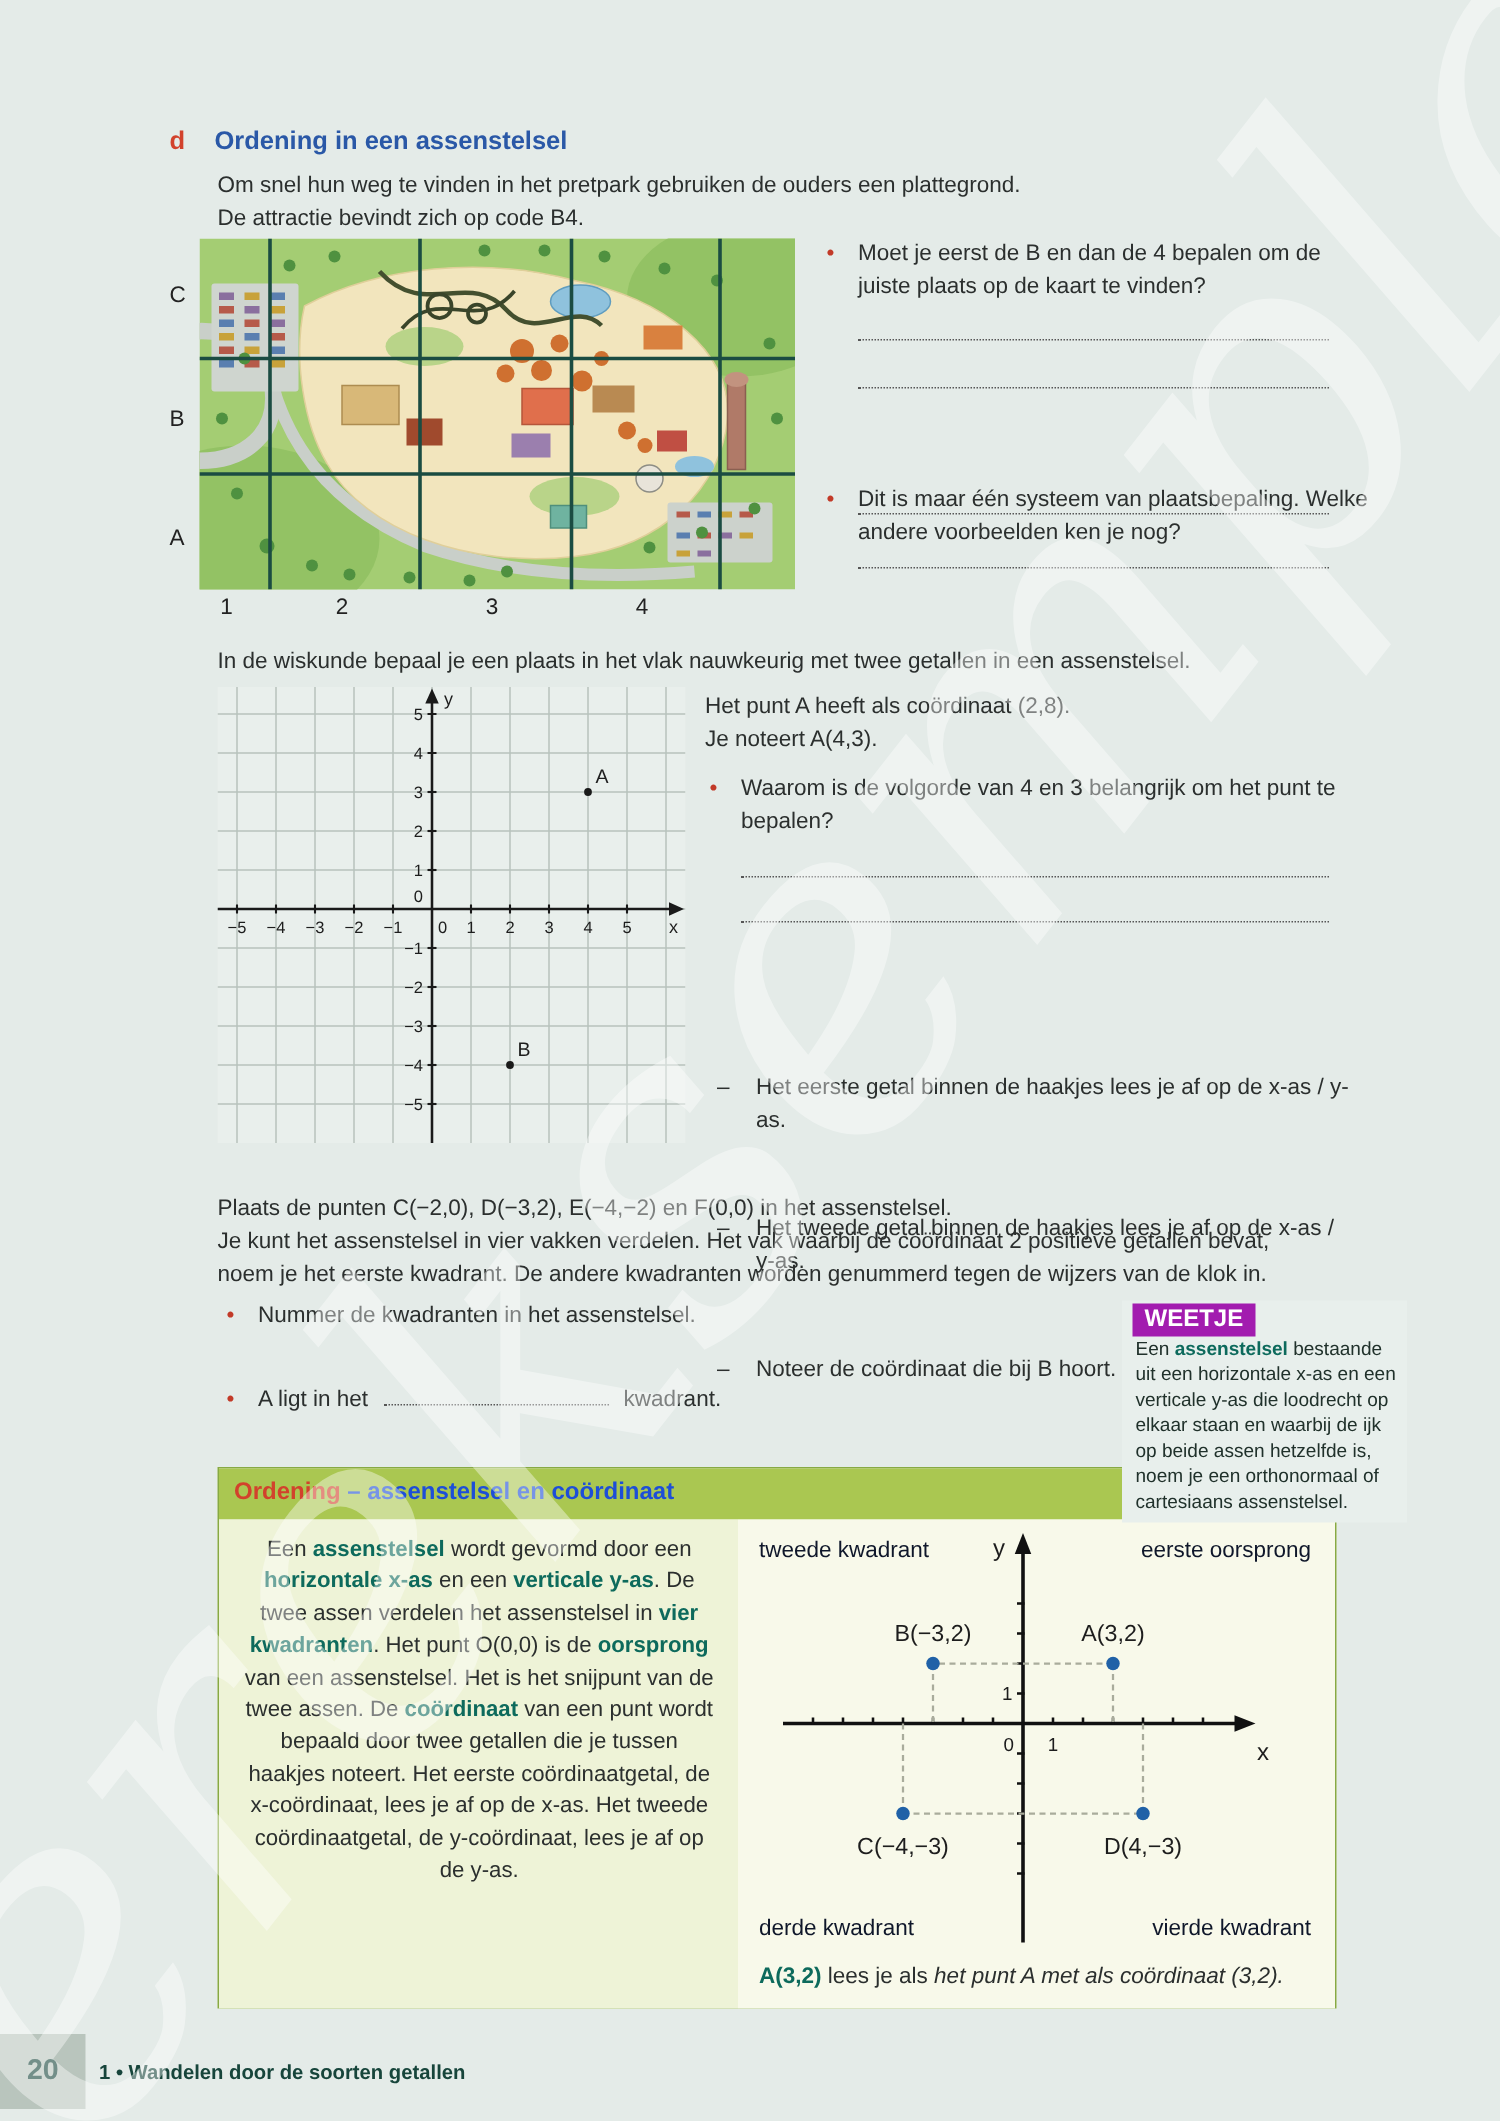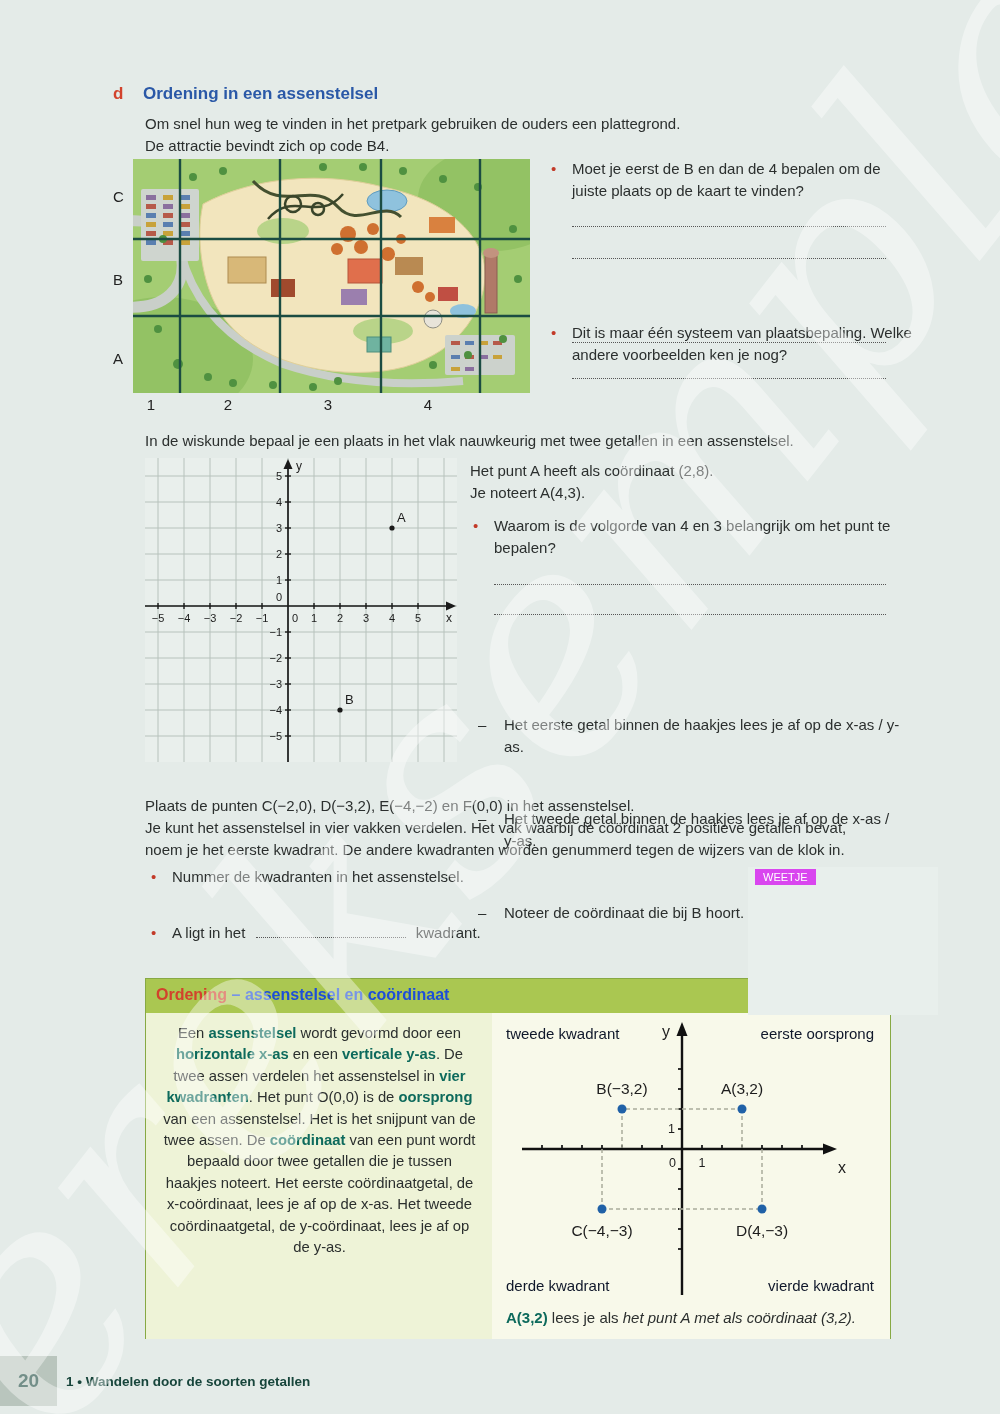--- a/index.html
+++ b/index.html
@@ -13,21 +13,21 @@
   .teal{color:#0d6a5c;font-weight:bold;}
   .bullet{position:relative;padding-left:24px;}
   .bullet::before{content:"•";position:absolute;left:3px;top:0;color:#c23a28;}
   .dash{position:relative;padding-left:34px;}
   .dash::before{content:"–";position:absolute;left:8px;top:0;color:#2b2f2e;}
   .ansline{border-bottom:1.6px dotted #565656;height:2px;}
   .dotfill{display:inline-block;border-bottom:1.6px dotted #565656;height:11px;}
   .maplabel{font-size:15px;color:#222;}
   svg text{font-family:"Liberation Sans","DejaVu Sans",sans-serif;}
   #weetje{background:#e8efec;}
-  #weetje-chip{background:#d946ef;color:#fff;font-size:11px;font-weight:normal;padding:2px 8px;display:inline-block;}
+  #weetje-chip{background:#a21caf;color:#fff;font-size:16px;font-weight:bold;padding:2px 8px;display:inline-block;}
   #begrippen{background:#f8f9ea;border:1px solid #87a944;box-sizing:border-box;}
   #begrippen-header{height:34px;background:#aac751;box-sizing:border-box;padding:7px 0 0 10px;font-size:16px;}
   #begrippen-body{display:flex;height:326px;text-align:center;}
   #begrippen-left{width:346px;background:#eef3d7;box-sizing:border-box;padding:10px 13px 0 14px;
                   font-size:14.8px;line-height:21.4px;}
   #begrippen-right{position:relative;flex:1;background:#f8f9ea;}
   .quadlabel{font-size:15px;color:#0f172a;}
   #footer-pagebox{background:#b9c5bd;color:#17453b;font-weight:bold;font-size:19px;
                   display:flex;align-items:center;justify-content:center;}
   #footer-chapter{color:#17453b;font-weight:bold;font-size:13.5px;}
@@ -279,20 +279,23 @@
     </div>
     <div class="abs bullet txt" style="left:0;top:67px;width:540px;">
       <span>E ligt in het</span>
       <span class="dotfill" style="width:150px;margin:0 6px;"></span>
       <span>kwadrant.</span>
     </div>
   </div>
 
   <div id="weetje" class="abs" style="left:748px;top:867px;width:190px;height:148px;z-index:4;">
     <div id="weetje-chip" class="abs" style="left:7px;top:2px;">WEETJE</div>
+    <div class="abs small" style="left:9px;top:24px;width:176px;color:#20312b;">
+      <span>Een </span><span class="teal">assenstelsel</span><span> bestaande uit een horizontale x-as en een verticale y-as die loodrecht op elkaar staan en waarbij de ijk op beide assen hetzelfde is, noem je een orthonormaal of cartesiaans assenstelsel.</span>
+    </div>
   </div>
 
   <div id="begrippen" class="abs" style="left:145px;top:978px;width:746px;height:361px;">
     <div id="begrippen-header" style="width:604px;">
       <span style="color:#d2422c;font-weight:bold;">Ordening</span><span style="color:#1d4ed8;font-weight:bold;"> – assenstelsel en coördinaat</span>
     </div>
     <div id="begrippen-body">
       <div id="begrippen-left">
         <span>Een </span><span class="teal">assenstelsel</span><span> wordt gevormd door een </span><span class="teal">horizontale x-as</span><span> en een </span><span class="teal">verticale y-as</span><span>. De twee assen verdelen het assenstelsel in </span><span class="teal">vier kwadranten</span><span>. Het punt O(0,0) is de </span><span class="teal">oorsprong</span><span> van een assenstelsel. Het is het snijpunt van de twee assen. De </span><span class="teal">coördinaat</span><span> van een punt wordt bepaald door twee getallen die je tussen haakjes noteert. Het eerste coördinaatgetal, de x-coördinaat, lees je af op de x-as. Het tweede coördinaatgetal, de y-coördinaat, lees je af op de y-as.</span>
       </div>

